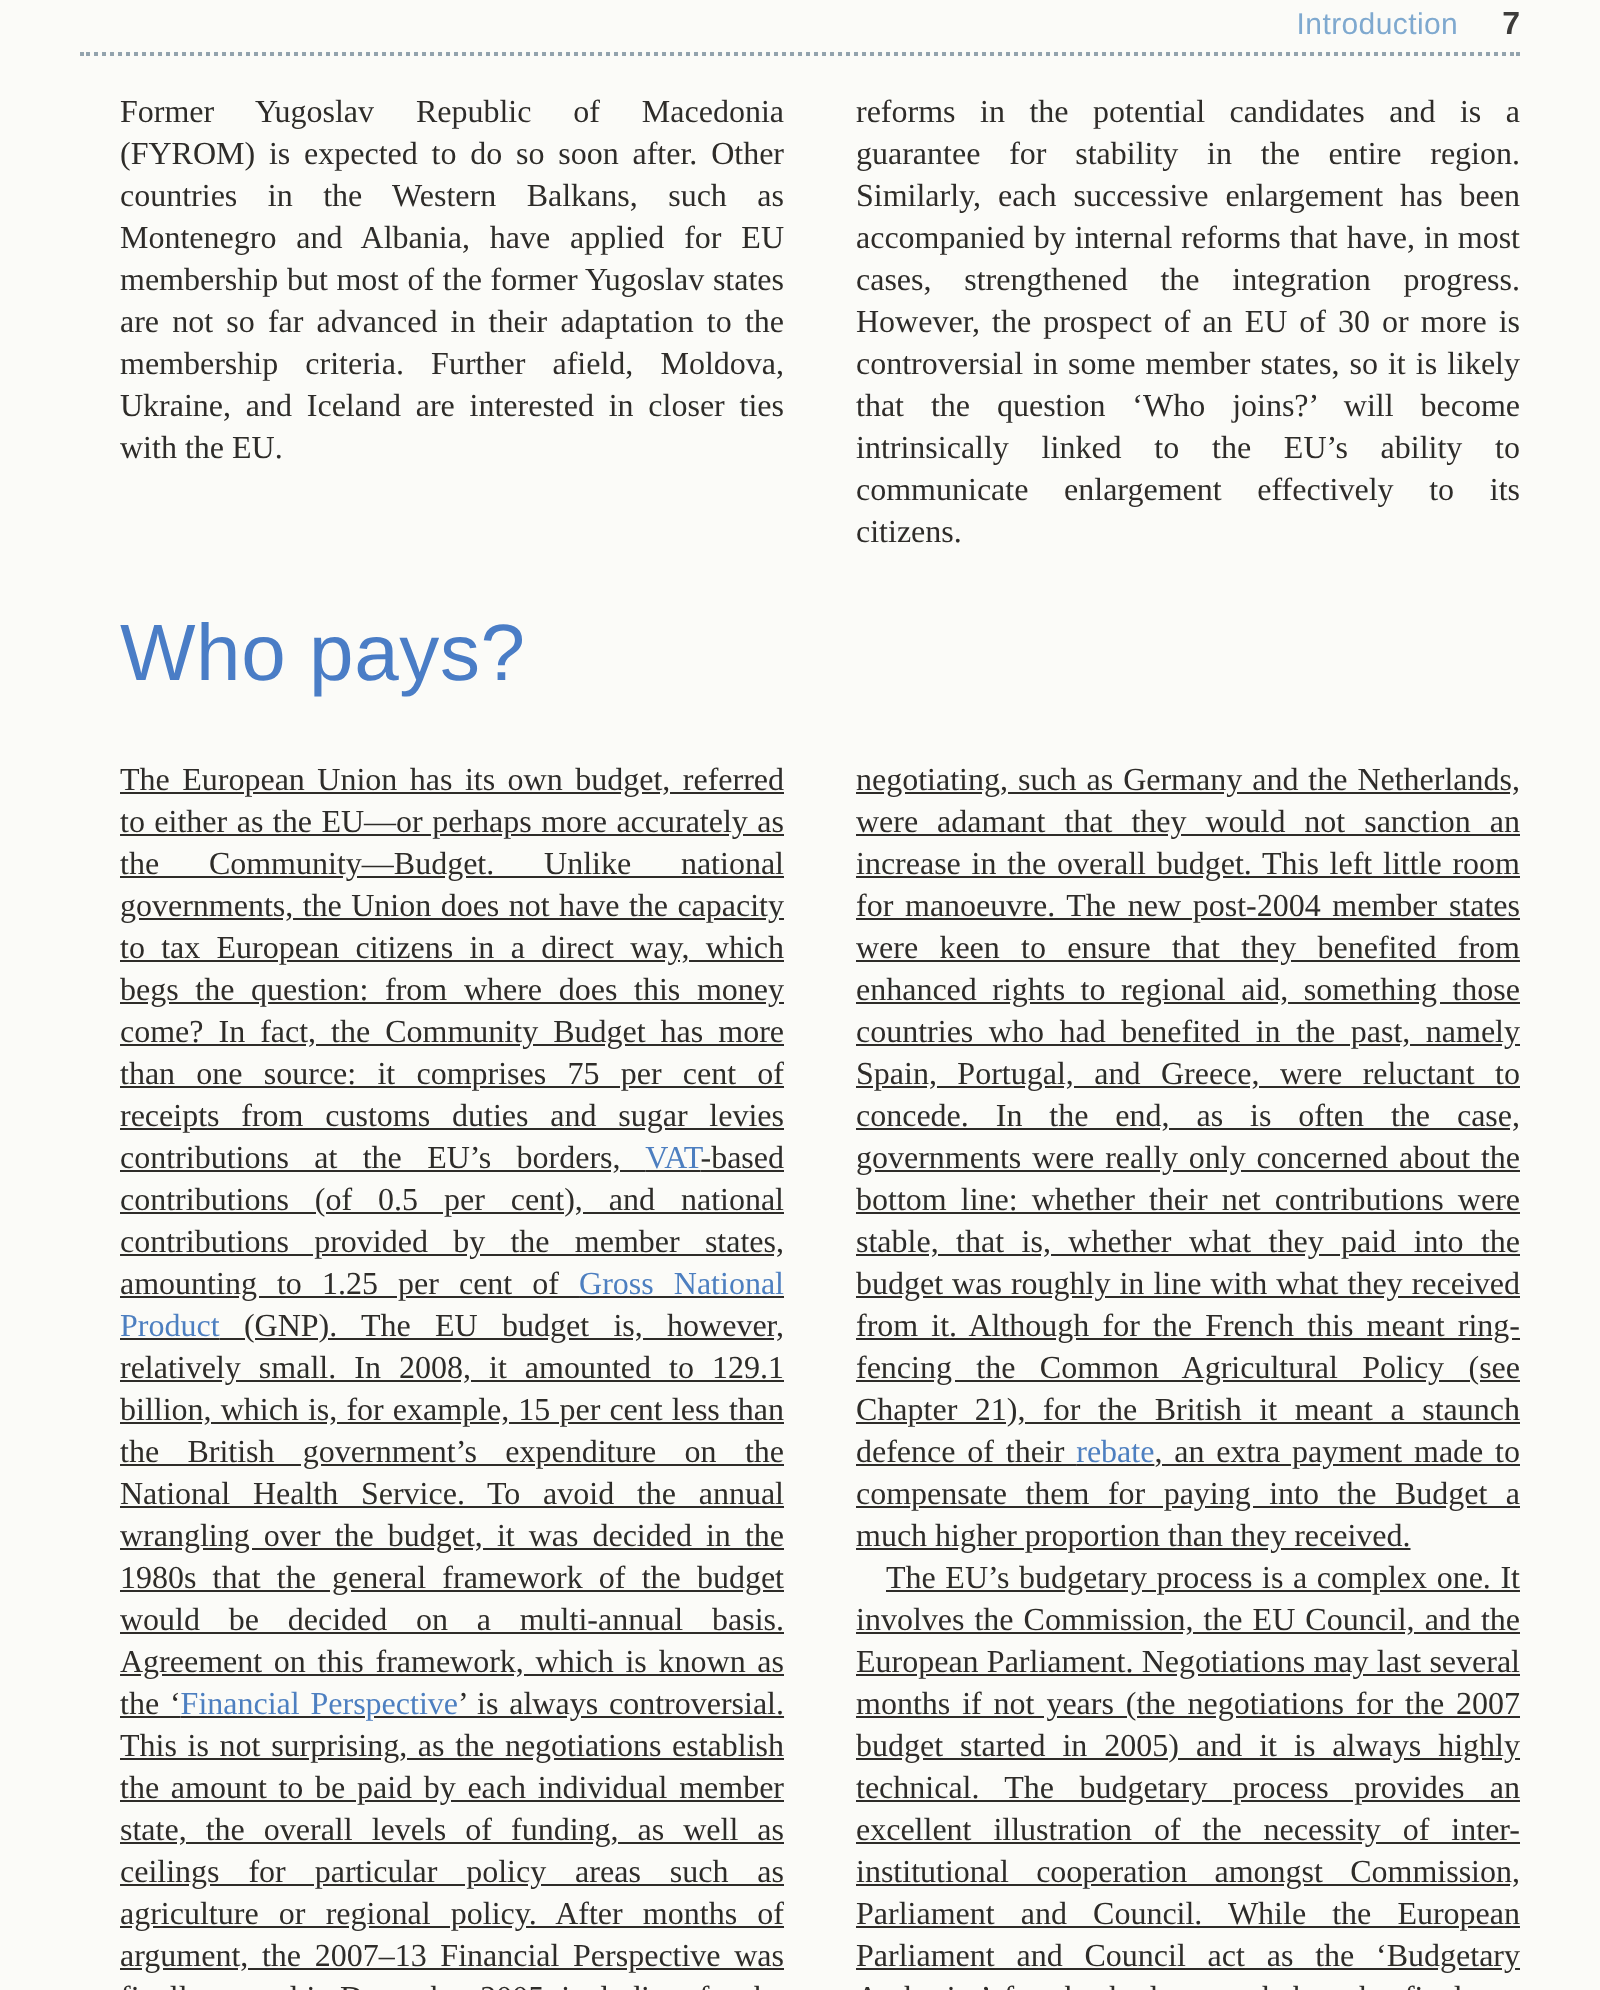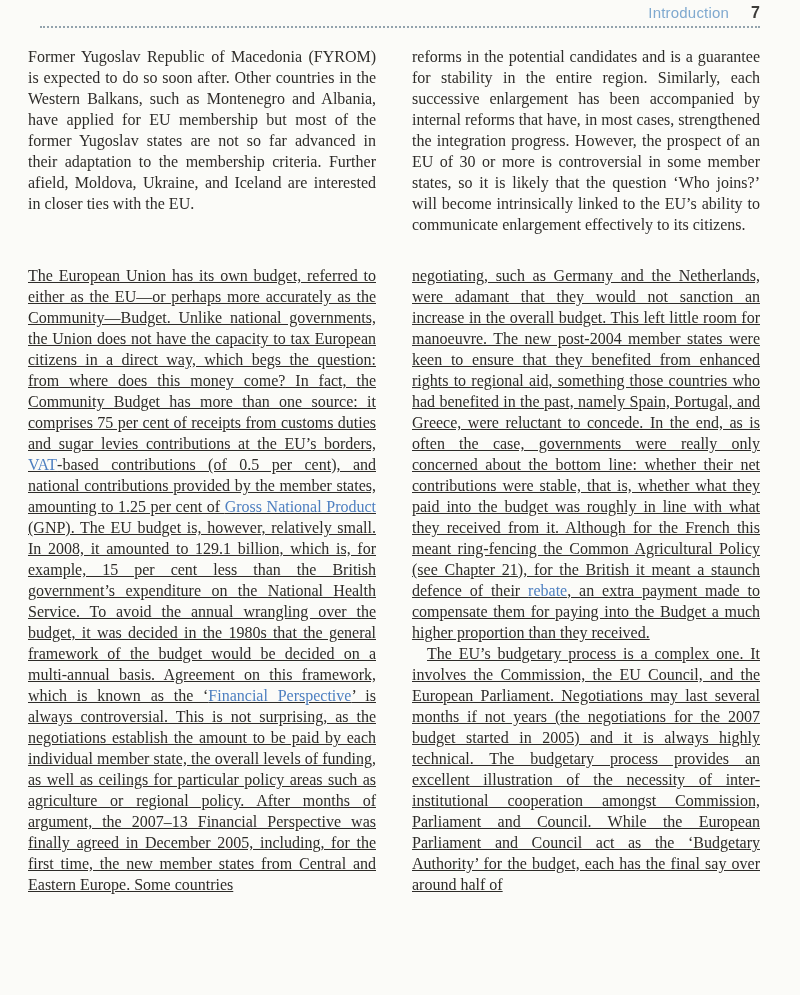--- a/index.html
+++ b/index.html
@@ -5,21 +5,21 @@
   html, body {
     margin: 0;
     padding: 0;
     background: #fbfbf8;
   }
   .page {
     position: relative;
     width: 800px;
     height: 995px;
     box-sizing: border-box;
-    padding: 46px 40px 0 28px;
+    padding: 46px 40px 0 60px;
     background: #fbfbf8;
     font-family: "Liberation Serif", serif;
     color: #2e2c29;
     overflow: hidden;
   }
   .page-header {
     position: absolute;
     top: 4px;
     right: 40px;
     display: flex;
@@ -87,20 +87,21 @@
 
   <section class="columns top-section">
     <div class="col">
       <p>Former Yugoslav Republic of Macedonia (FYROM) is expected to do so soon after. Other countries in the Western Balkans, such as Montenegro and Albania, have applied for EU membership but most of the former Yugoslav states are not so far advanced in their adaptation to the membership criteria. Further afield, Moldova, Ukraine, and Iceland are interested in closer ties with the EU.</p>
     </div>
     <div class="col">
       <p>reforms in the potential candidates and is a guarantee for stability in the entire region. Similarly, each successive enlargement has been accompanied by internal reforms that have, in most cases, strengthened the integration progress. However, the prospect of an EU of 30 or more is controversial in some member states, so it is likely that the question ‘Who joins?’ will become intrinsically linked to the EU’s ability to communicate enlargement effectively to its citizens.</p>
     </div>
   </section>
 
+  <h1 class="section-heading">Who pays?</h1>
 
   <section class="columns body-section">
     <div class="col">
       <p><span>The European Union has its own budget, referred to either as the EU—or perhaps more accurately as the Community—Budget. Unlike national governments, the Union does not have the capacity to tax European citizens in a direct way, which begs the question: from where does this money come? In fact, the Community Budget has more than one source: it comprises 75 per cent of receipts from customs duties and sugar levies contributions at the EU’s borders, </span><a class="term">VAT</a><span>-based contributions (of 0.5 per cent), and national contributions provided by the member states, amounting to 1.25 per cent of </span><a class="term">Gross National Product</a><span> (GNP). The EU budget is, however, relatively small. In 2008, it amounted to 129.1 billion, which is, for example, 15 per cent less than the British government’s expenditure on the National Health Service. To avoid the annual wrangling over the budget, it was decided in the 1980s that the general framework of the budget would be decided on a multi-annual basis. Agreement on this framework, which is known as the ‘</span><a class="term">Financial Perspective</a><span>’ is always controversial. This is not surprising, as the negotiations establish the amount to be paid by each individual member state, the overall levels of funding, as well as ceilings for particular policy areas such as agriculture or regional policy. After months of argument, the 2007–13 Financial Perspective was finally agreed in December 2005, including, for the first time, the new member states from Central and Eastern Europe. Some countries</span></p>
     </div>
     <div class="col">
       <p><span>negotiating, such as Germany and the Netherlands, were adamant that they would not sanction an increase in the overall budget. This left little room for manoeuvre. The new post-2004 member states were keen to ensure that they benefited from enhanced rights to regional aid, something those countries who had benefited in the past, namely Spain, Portugal, and Greece, were reluctant to concede. In the end, as is often the case, governments were really only concerned about the bottom line: whether their net contributions were stable, that is, whether what they paid into the budget was roughly in line with what they received from it. Although for the French this meant ring-fencing the Common Agricultural Policy (see Chapter 21), for the British it meant a staunch defence of their </span><a class="term">rebate</a><span>, an extra payment made to compensate them for paying into the Budget a much higher proportion than they received.</span></p>
       <p class="indent">The EU’s budgetary process is a complex one. It involves the Commission, the EU Council, and the European Parliament. Negotiations may last several months if not years (the negotiations for the 2007 budget started in 2005) and it is always highly technical. The budgetary process provides an excellent illustration of the necessity of inter-institutional cooperation amongst Commission, Parliament and Council. While the European Parliament and Council act as the ‘Budgetary Authority’ for the budget, each has the final say over around half of</p>
     </div>
   </section>

